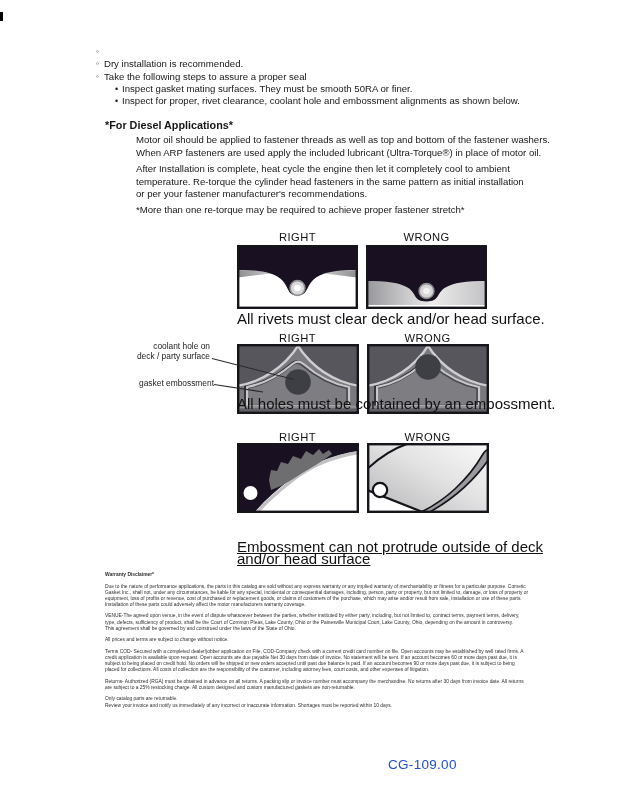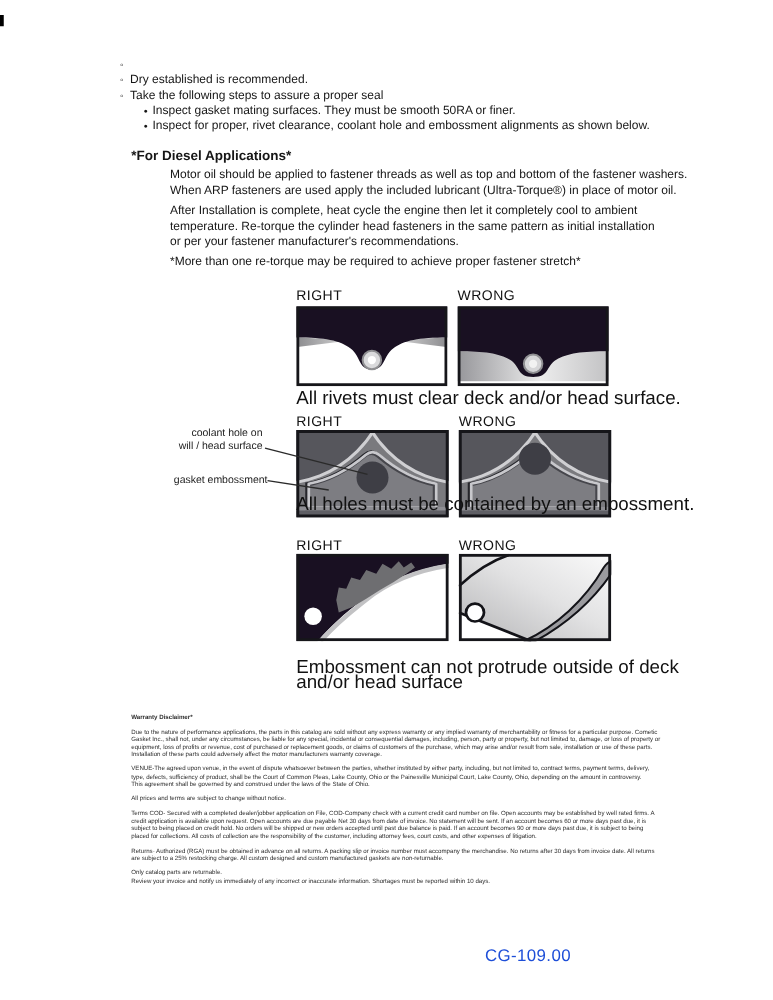--- a/index.html
+++ b/index.html
@@ -11,21 +11,21 @@
   .tips{position:absolute;left:96px;top:46px;font-size:9.6px;line-height:12.3px;}
   .tip{display:flex;}
   .tip .m{width:8px;font-size:8px;flex:none;}
   .tip.sub{margin-left:19px;}
   .tip.sub .m{width:7px;font-size:9px;}
   .h2{position:absolute;left:105px;top:119px;font-size:10.8px;font-weight:bold;}
   .body-para{position:absolute;left:99px;width:440px;font-size:9.6px;line-height:12.5px;white-space:pre-line;margin-left:37px;}
   #p1{top:134px}
   #p2{top:163px}
   #note{top:204px}
-  .dlabel{position:absolute;width:121px;font-size:11.2px;letter-spacing:0.4px;color:#111;}
+  .dlabel{position:absolute;width:121px;text-align:center;font-size:11.2px;letter-spacing:0.4px;color:#111;}
   .dbox{position:absolute;font-size:0;}
   .caption{position:absolute;left:237px;font-size:15px;line-height:11.5px;white-space:pre-line;color:#111;}
   .ann{position:absolute;text-align:right;font-size:8.4px;line-height:9.8px;white-space:pre-line;color:#1c1c1c;}
   #ann1{left:98px;top:342px;width:112px;}
   #ann2{left:98px;top:379px;width:116px;}
   .overlay{position:absolute;left:0;top:0;width:618px;height:800px;pointer-events:none;}
   .legal{position:absolute;left:105px;top:572px;width:424px;font-size:4.9px;line-height:6.1px;color:#2e2e2e;}
   .legal .lh{font-weight:bold;margin:0 0 5.5px 0;}
   .legal p{margin:0 0 5.5px 0;}
   .legal p.tight{margin-bottom:0;}
@@ -38,21 +38,21 @@
 
   <div class="spine"></div>
 
 
   <div class="tips">
     <div class="tip">
       <span class="m">◦</span>
     </div>
     <div class="tip">
       <span class="m">◦</span>
-      <span>Dry established is recommended.</span>
+      <span>Dry installation is recommended.</span>
     </div>
     <div class="tip">
       <span class="m">◦</span>
       <span>Take the following steps to assure a proper seal</span>
     </div>
     <div class="tip sub">
       <span class="m">•</span>
       <span>Inspect gasket mating surfaces.  They must be smooth 50RA or finer.</span>
     </div>
     <div class="tip sub">
@@ -109,21 +109,21 @@
       <circle cx="60.5" cy="46" r="3.3" fill="#f2f2f2"></circle>
       <rect x="1.2" y="1.2" width="118.6" height="61.6" fill="none" stroke="#16161a" stroke-width="2.4"></rect>
     </svg>
   </div>
   <div class="caption" style="top:313px;">All rivets must clear deck and/or head surface.</div>
 
   <div class="dlabel" style="left:237px;top:332px;">RIGHT</div>
   <div class="dlabel" style="left:367px;top:332px;">WRONG</div>
 
   <div class="ann" id="ann1">coolant hole on
-will / head surface</div>
+deck / party surface</div>
   <div class="ann" id="ann2">gasket embossment</div>
 
   <div class="dbox" style="left:237px;top:344px;">
     <svg width="122" height="70" viewBox="0 0 122 70" preserveAspectRatio="none">
       <rect width="122" height="70" fill="#7a7a7e"></rect>
       <circle cx="-14" cy="-46" r="89" fill="#56565c" stroke="#cfcfd2" stroke-width="2.4"></circle>
       <circle cx="136" cy="-46" r="89" fill="#56565c" stroke="#cfcfd2" stroke-width="2.4"></circle>
       <path d="M10,62 L10,43 C31,39 45,29 55.5,20 C59,17 63,17 66.5,20 C77,29 91,39 112,43 L112,62 Z" fill="none" stroke="#26262b" stroke-width="3.6" transform="translate(-1,0.5)"></path>
       <path d="M10,62 L10,43 C31,39 45,29 55.5,20 C59,17 63,17 66.5,20 C77,29 91,39 112,43 L112,62 Z" fill="#84848a" fill-opacity="0.35" stroke="#c8c8cc" stroke-width="2.2" stroke-linejoin="round"></path>
       <circle cx="61" cy="38" r="12.8" fill="#3e3e45"></circle>
@@ -171,21 +171,21 @@
       </defs>
       <rect width="122" height="70" fill="url(#g3w)"></rect>
       <path d="M0,26 C12,15 25,6 40,1" fill="none" stroke="#131318" stroke-width="2"></path>
       <path d="M0,47 C18,54 38,62 58,70 L0,70 Z" fill="#ffffff"></path>
       <path d="M0,47 C18,54 38,62 58,70" fill="none" stroke="#131318" stroke-width="2.2"></path>
       <path d="M52,70 C78,58 101,37 116,11 C118,8 120,6.5 122,6 L122,16 C104,42 81,59 61,70 Z" fill="#9b9b9f" stroke="#131318" stroke-width="1.6"></path>
       <circle cx="13" cy="47" r="7.2" fill="#ffffff" stroke="#131318" stroke-width="2.2"></circle>
       <rect x="1.2" y="1.2" width="119.6" height="67.6" fill="none" stroke="#16161a" stroke-width="2.4"></rect>
     </svg>
   </div>
-  <div class="caption" style="top:528px;">Embossment can not protrude outside of deck
+  <div class="caption" style="top:541px;text-decoration:underline;">Embossment can not protrude outside of deck
 and/or head surface</div>
 
   <svg class="overlay" viewBox="0 0 618 800">
     <line x1="212" y1="358.5" x2="294" y2="379.5" stroke="#2a2a2a" stroke-width="1.1"></line>
     <line x1="214" y1="384.5" x2="263" y2="392" stroke="#2a2a2a" stroke-width="1.1"></line>
   </svg>
 
   <div class="legal">
     <p class="lh">Warranty Disclaimer*</p>
     <p>Due to the nature of performance applications, the parts in this catalog are sold without any express warranty or any implied warranty of merchantability or fitness for a particular purpose.  Cometic Gasket Inc., shall not, under any circumstances, be liable for any special, incidental or consequential damages, including, person, party or property, but not limited to, damage, or loss of property or equipment, loss of profits or revenue, cost of purchased or replacement goods, or claims of customers of the purchase, which may arise and/or result from sale, installation or use of these parts.  Installation of these parts could adversely affect the motor manufacturers warranty coverage.</p>

